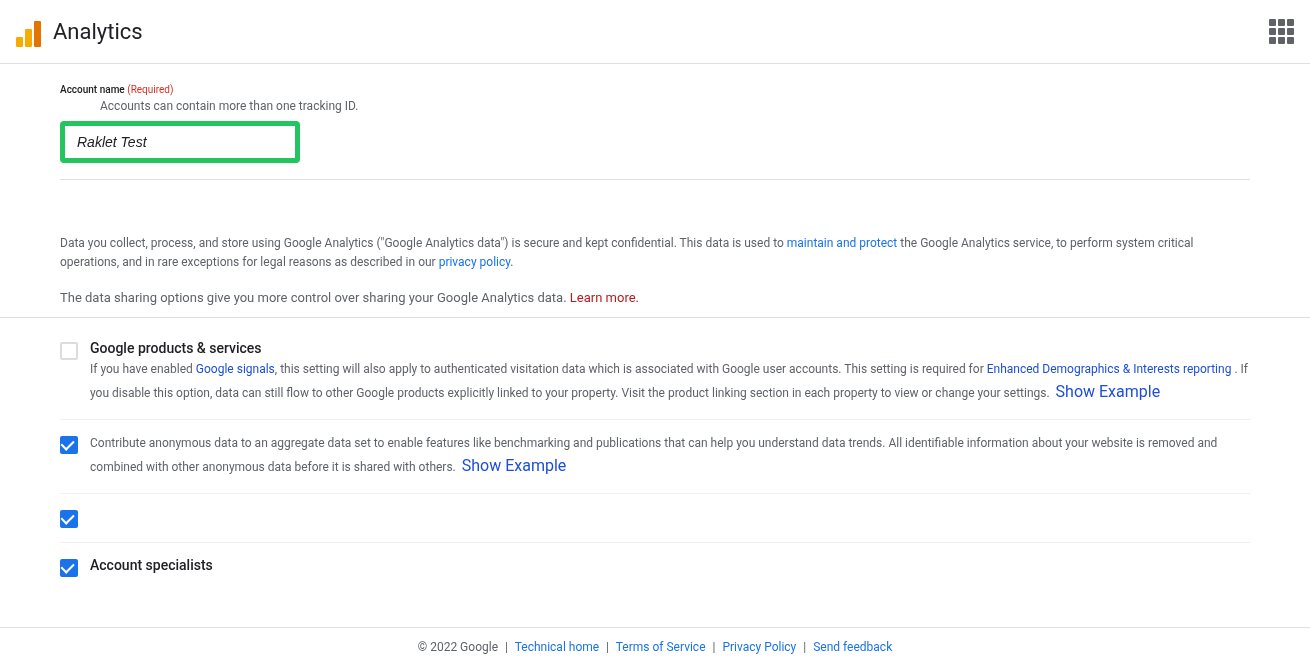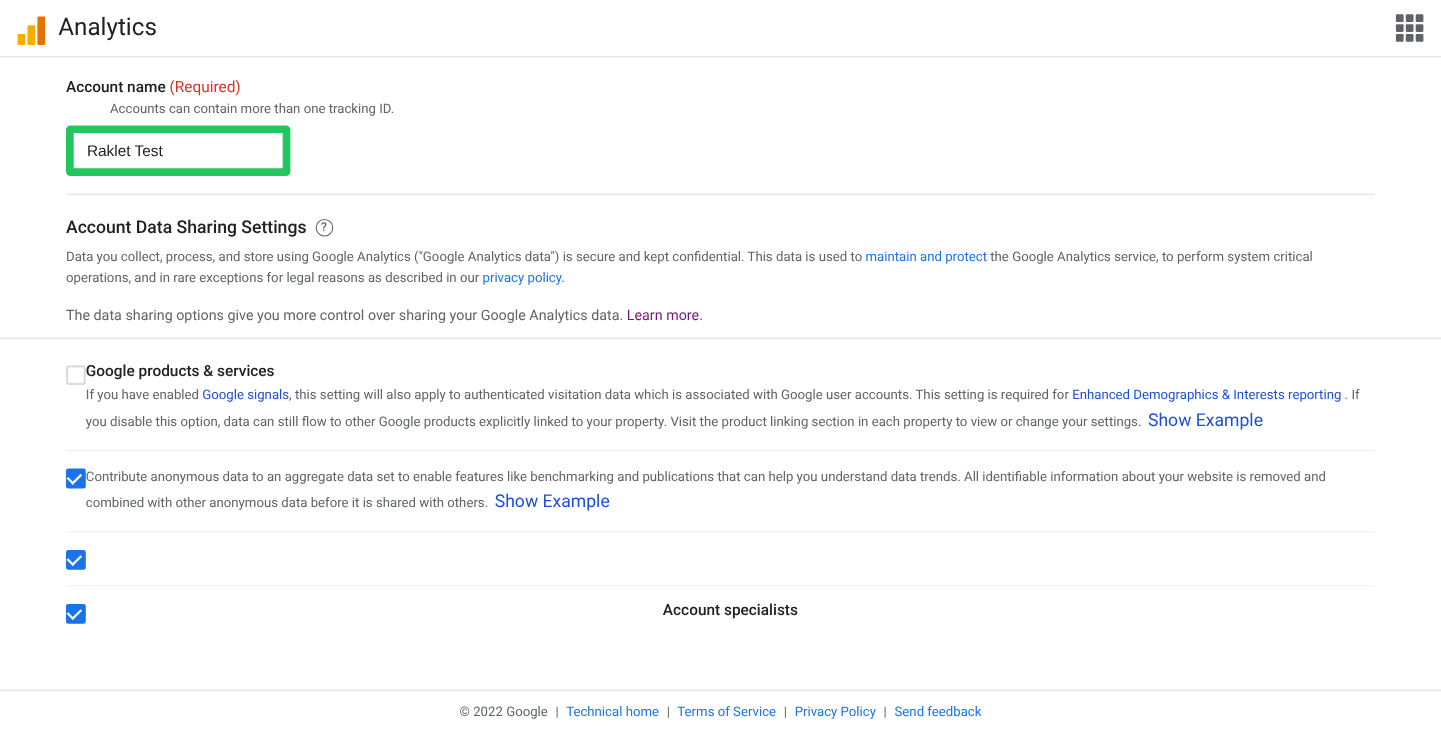--- a/index.html
+++ b/index.html
@@ -12,21 +12,21 @@
       display: flex;
       flex-direction: column;
     }
 
     
     .header {
       display: flex;
       align-items: center;
       justify-content: space-between;
       padding: 0 16px;
-      height: 52px;
+      height: 64px;
       border-bottom: 1px solid #e0e0e0;
       flex-shrink: 0;
     }
     .header-left {
       display: flex;
       align-items: center;
       gap: 12px;
     }
     .logo-icon {
       display: flex;
@@ -65,43 +65,44 @@
       flex: 1;
       overflow-y: auto;
       padding: 0 0 20px 0;
     }
 
     .account-name-section {
       padding: 20px 60px 16px;
     }
 
     .field-label {
-      font-size: 14px;
+      font-size: 10px;
       font-weight: 500;
       color: #202124;
       margin-bottom: 4px;
     }
     .field-label .required {
       color: #d93025;
       font-weight: 400;
     }
     .field-hint {
       font-size: 12px;
       color: #5f6368;
       margin-bottom: 8px;
       margin-left: 40px;
     }
     .text-input {
-      border: 7px solid #22c55e;
+      border: 5px solid #22c55e;
       border-radius: 4px;
       padding: 8px 12px;
       font-size: 14px;
       color: #202124;
-      width: 204px;
+      width: 240px;
       outline: none;
+      font-style: italic;
     }
 
     .divider {
       border: none;
       border-top: 1px solid #e0e0e0;
       margin: 0 60px;
     }
 
     
     .data-sharing-section {
@@ -127,53 +128,53 @@
       justify-content: center;
       font-size: 11px;
       color: #5f6368;
       cursor: pointer;
       flex-shrink: 0;
     }
     .section-desc {
       font-size: 12px;
       color: #5f6368;
       line-height: 1.6;
+      margin-top: 34px;
     }
     .section-desc a, .link {
       color: #1a73e8;
       text-decoration: none;
     }
 
     .sharing-intro {
       padding: 16px 60px 8px;
       font-size: 13px;
       color: #5f6368;
       line-height: 1.6;
     }
     .sharing-intro a {
-      color: #701a75;
+      color: #b91c1c;
       text-decoration: none;
     }
 
     
     .checkbox-section {
       padding: 8px 60px;
       border-top: 1px solid #e0e0e0;
     }
 
     .checkbox-item {
       display: flex;
       align-items: flex-start;
-      gap: 0;
+      gap: 12px;
       padding: 14px 0;
       border-bottom: 1px solid #f0f0f0;
     }
     .checkbox-item:last-child {
       border-bottom: none;
-      text-align: center;
     }
 
     .checkbox-wrapper {
       margin-top: 2px;
       flex-shrink: 0;
     }
     .checkbox-custom {
       width: 18px;
       height: 18px;
       border: 2px solid #dadce0;
@@ -272,24 +273,20 @@
       <span>Account name</span>
       <span class="required">(Required)</span>
     </div>
     <div class="field-hint">Accounts can contain more than one tracking ID.</div>
     <input type="text" class="text-input" value="Raklet Test" style="">
   </div>
 
   <hr class="divider">
 
   <div class="data-sharing-section">
-    <div class="section-title">
-      <span>Account Data Sharing Settings</span>
-      <span class="help-icon">?</span>
-    </div>
     <p class="section-desc">
       Data you collect, process, and store using Google Analytics ("Google Analytics data") is secure and kept confidential. This data is used to <a href="#">maintain and protect</a> the Google Analytics service, to perform system critical operations, and in rare exceptions for legal reasons as described in our <a href="#">privacy policy</a>.
     </p>
   </div>
 
   <div class="sharing-intro">
     <span>The data sharing options give you more control over sharing your Google Analytics data. </span><a href="#">Learn more.</a>
   </div>
 
   <div class="checkbox-section">

